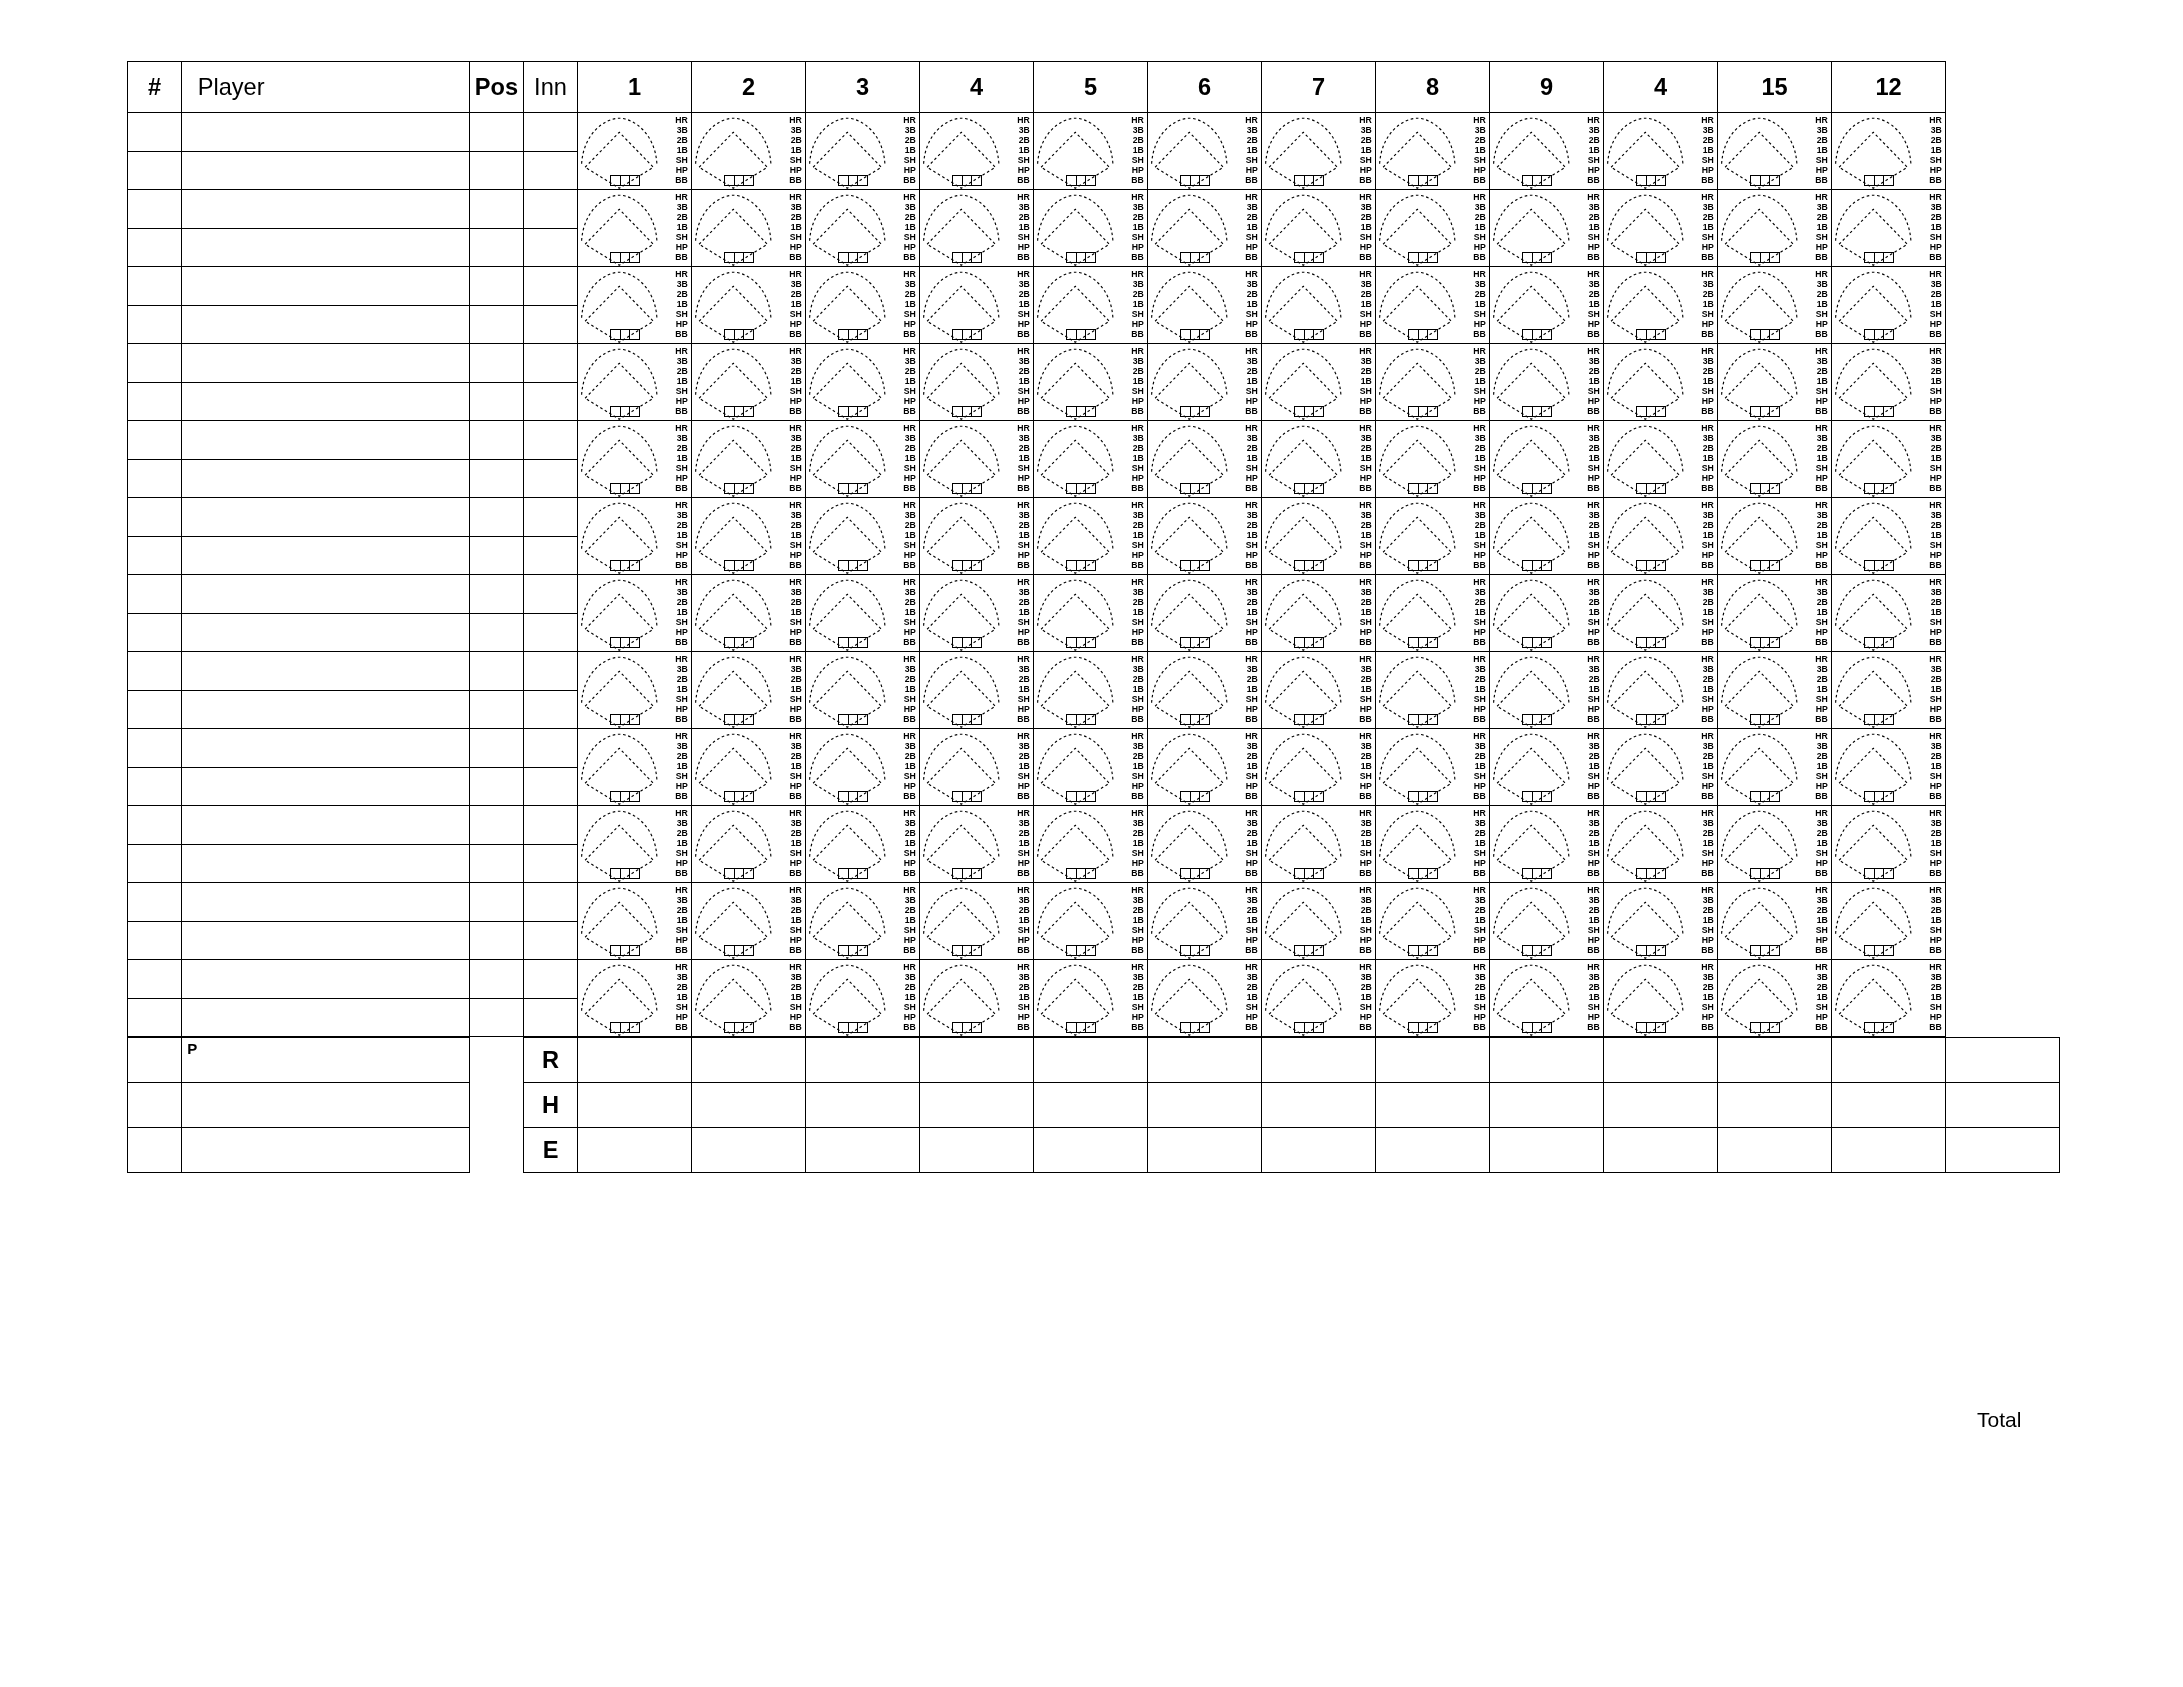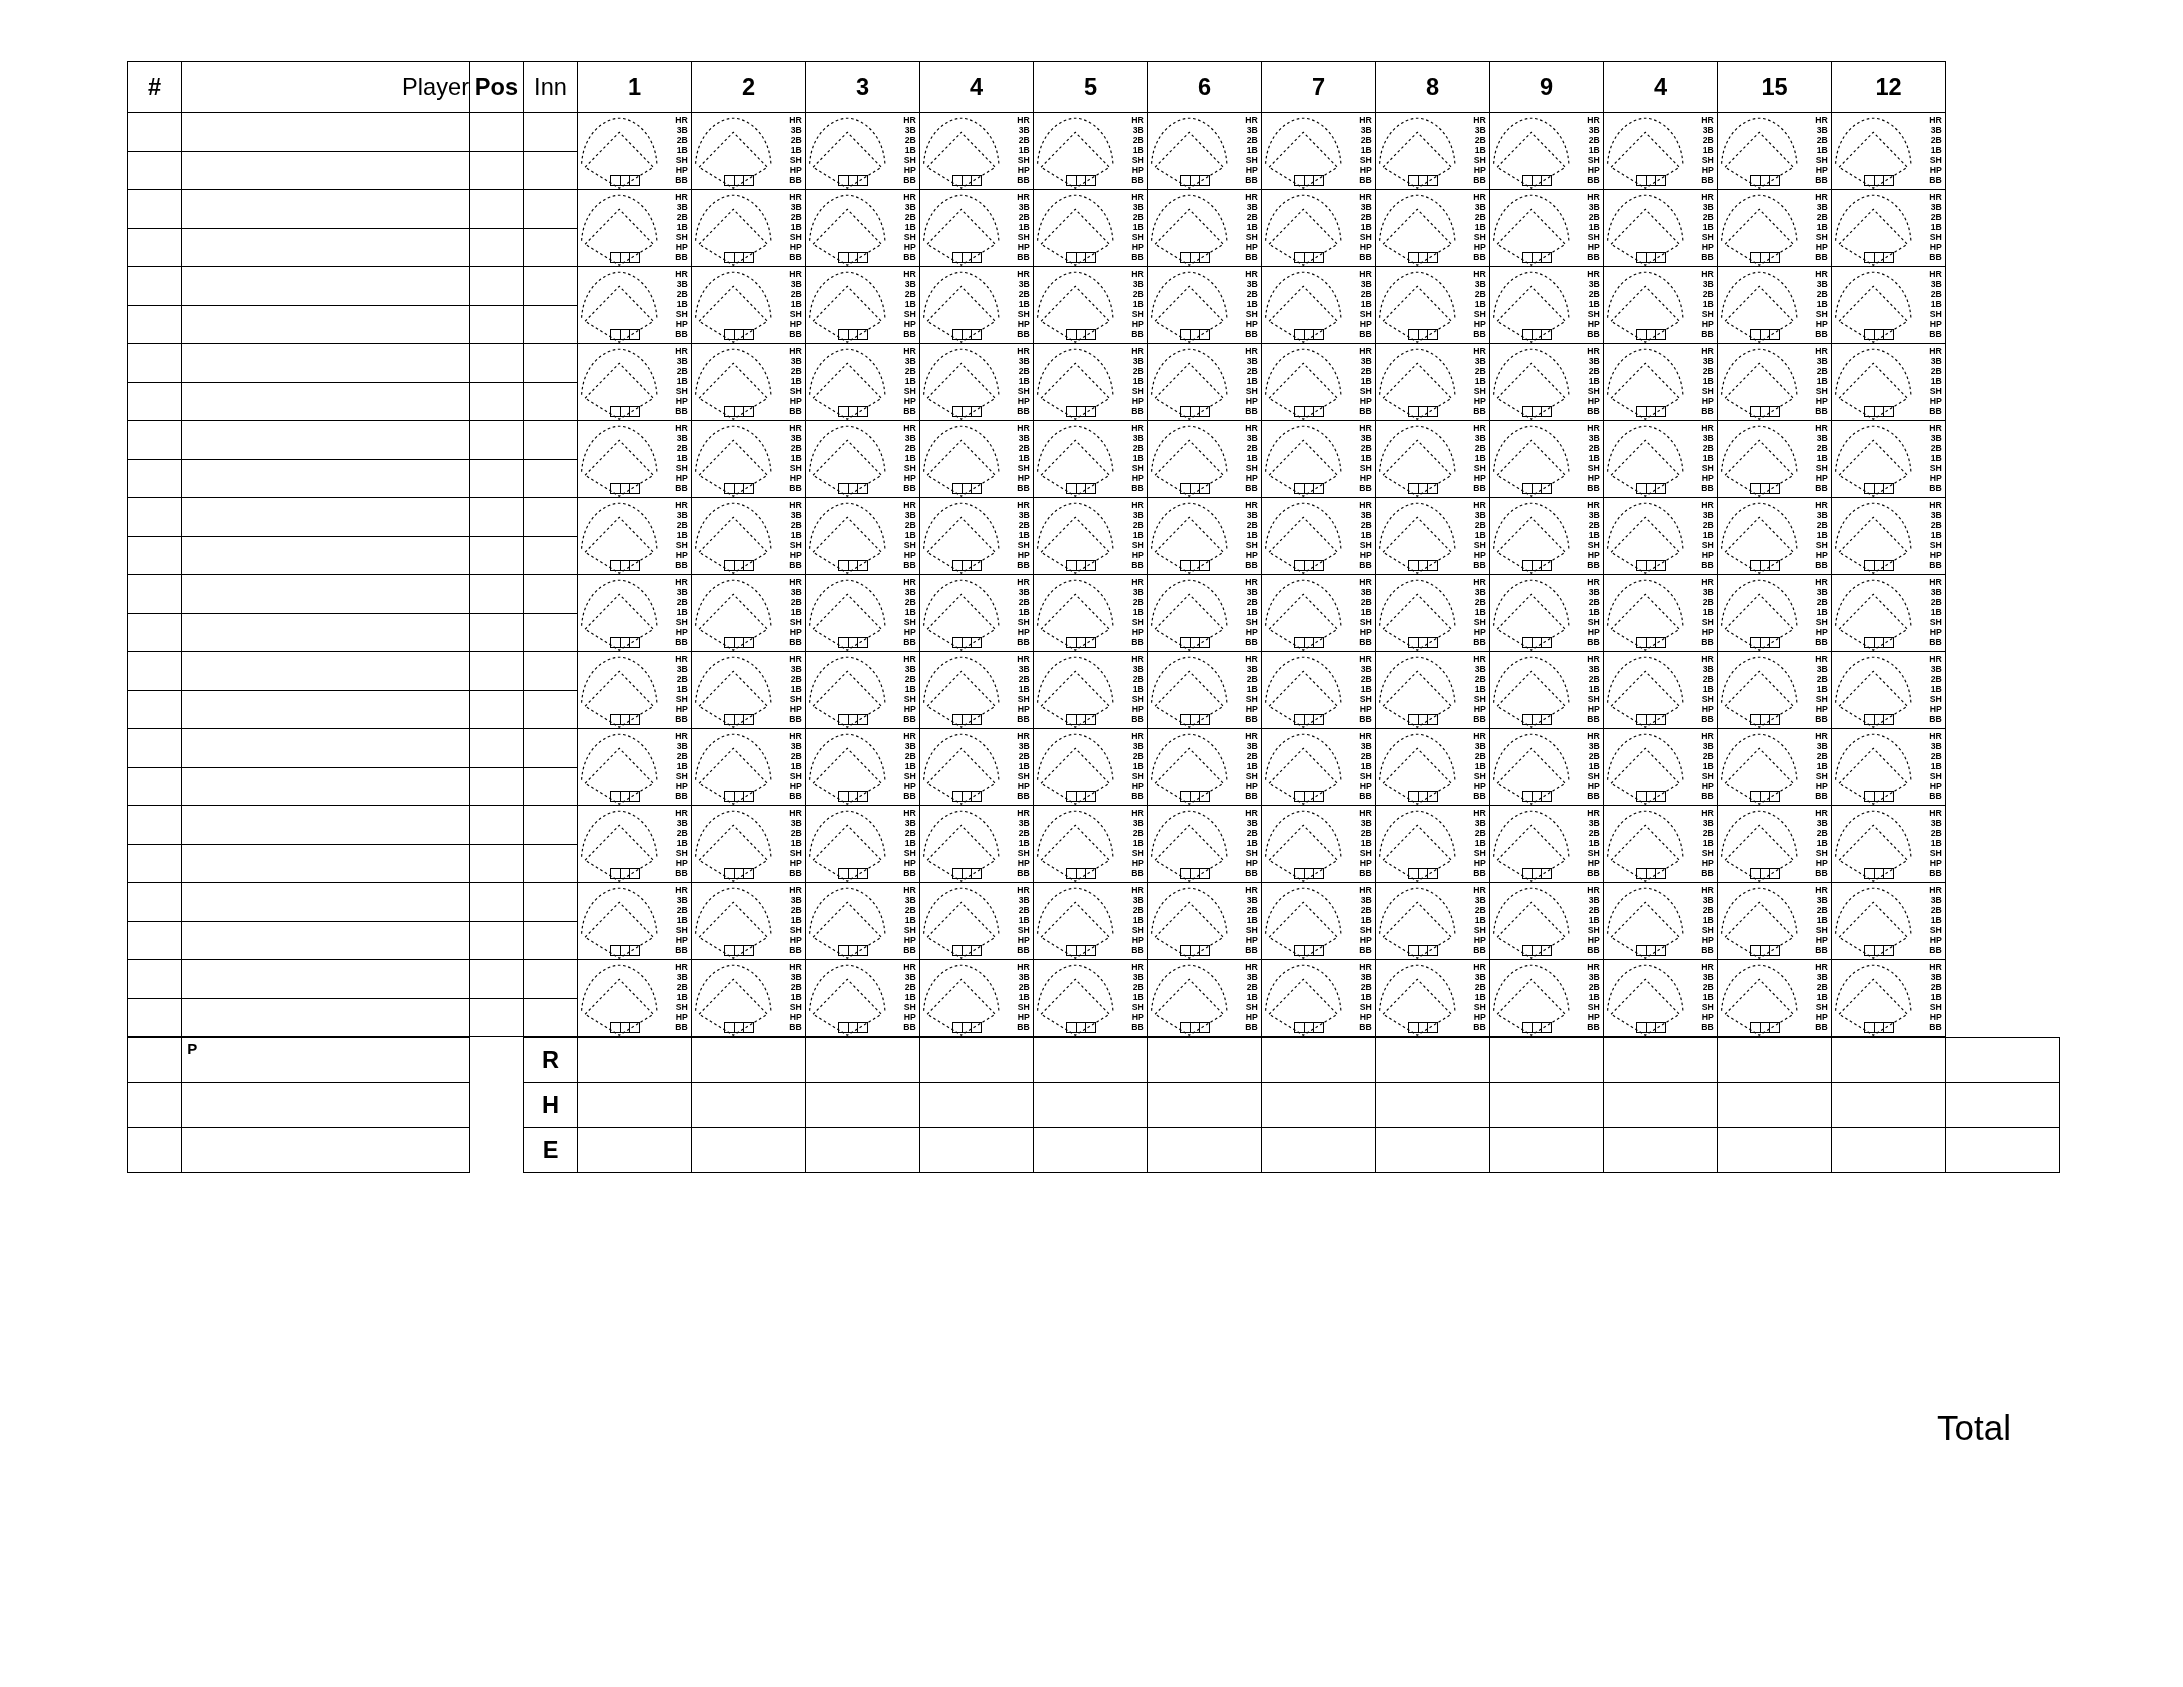--- a/index.html
+++ b/index.html
@@ -36,21 +36,21 @@
 
   
   .hdr {
     height: 51px;
     font-size: 23.6px;
     font-weight: bold;
     text-align: center;
     vertical-align: middle;
   }
   .hdr.num  { width: 54px; }
-  .hdr.player { width: 288px; text-align: right; padding-left: 15.7px; font-weight: normal; }
+  .hdr.player { width: 288px; text-align: left; padding-left: 15.7px; font-weight: normal; }
   .hdr.pos  { width: 54px; font-weight: bold;}
   .hdr.inn  { width: 54px; font-weight: normal;}
   .hdr.inning { width: 114px; }
 
   
   .prow { height: 38px; font-weight: bold; }
   .prow td.numcell,
   .prow td.namecell,
   .prow td.poscell,
   .prow td.inncell {
@@ -133,22 +133,22 @@
   .pitcher-mark {
     position: absolute;
     left: 5.2px;
     top: 1.7px;
     font-size: 15px;
     font-weight: bold;
   }
 
   .total-label {
     position: absolute;
-    font-size: 35px;
-    left: 1937px;
+    font-size: 21px;
+    left: 1977px;
     top: 1408px;
   }
 </style>
 </head>
 <body>
 
 <div class="sheet">
 
   <table class="scorecard">
     <thead>

